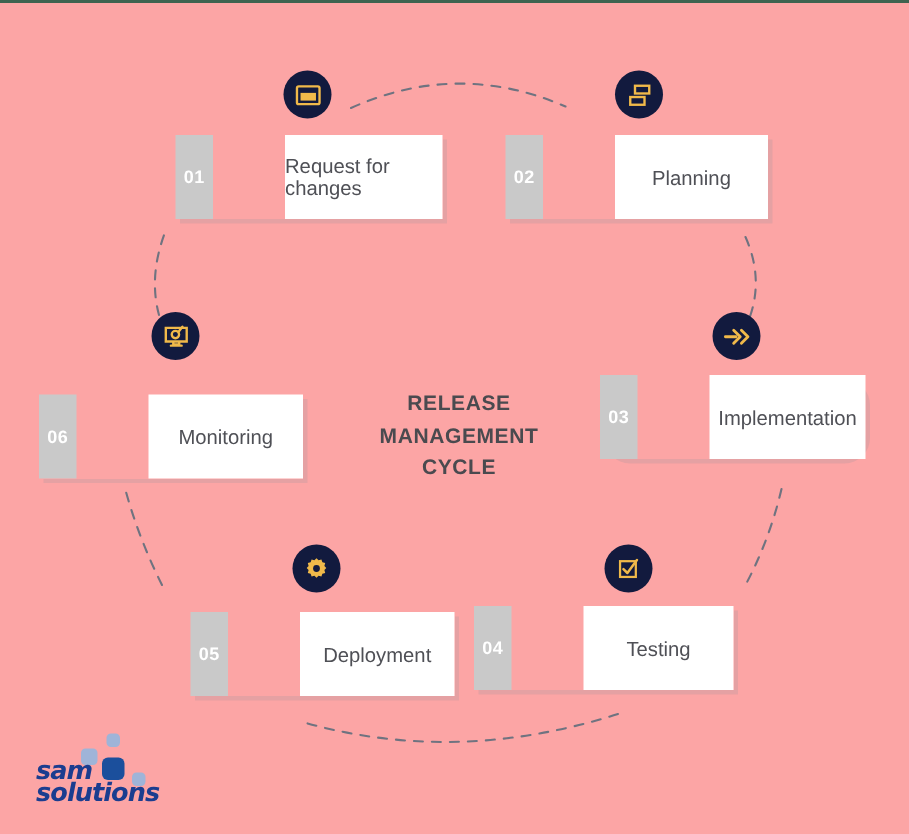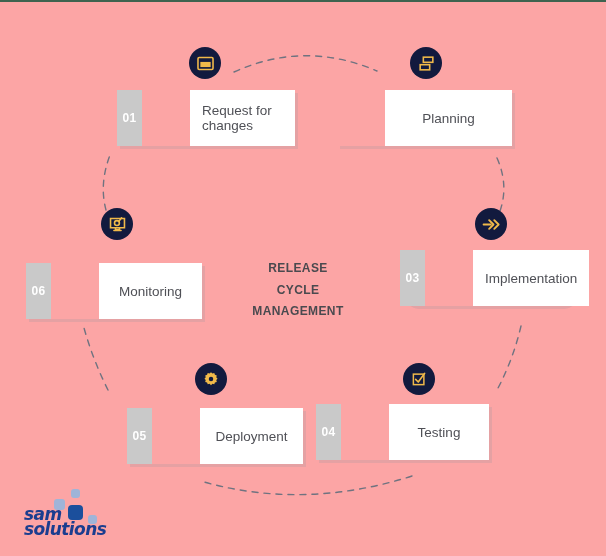--- a/index.html
+++ b/index.html
@@ -36,25 +36,25 @@
     left: 0;
     top: 0;
     width: 606px;
     height: 556px;
     pointer-events: none;
   }
 
   
   .center-title {
     position: absolute;
-    left: 208px;
+    left: 216px;
     top: 258px;
     width: 180px;
     text-align: center;
-    font-size: 12px;
+    font-size: 14px;
     font-weight: bold;
     line-height: 21.5px;
     letter-spacing: 0.4px;
     color: #4a4a4f;
   }
   .center-title span { display: block; }
 
   
   .step {
     position: absolute;
@@ -77,21 +77,21 @@
     display: flex;
     align-items: center;
     justify-content: center;
   }
   .card-body {
     flex: 1 1 auto;
     background: #ffffff;
     display: flex;
     align-items: center;
     justify-content: center;
-    padding: 0 12px;
+    padding: 0 0;
     font-size: 13.5px;
     color: #4f5056;
     margin-left: 48px;
   }
 
   
   .w-card-1 { width: 178px; }
   .w-card-2 { width: 175px; }
   .w-card-3 { width: 177px; border-radius: 17px; }
   .w-card-4 { width: 173px; }
@@ -174,20 +174,21 @@
   </div>
 
   <div class="badge" style="left:410px; top:47px;">
     <svg width="19" height="19" viewBox="0 0 24 24">
       <rect x="8" y="4" width="12" height="6.5" fill="none" stroke="#f0b94a" stroke-width="2"></rect>
       <rect x="4" y="13.5" width="12" height="6.5" fill="none" stroke="#f0b94a" stroke-width="2"></rect>
     </svg>
   </div>
   <div class="step" style="left:337px; top:90px;">
     <div class="card w-card-2">
+      <div class="card-num">02</div>
       <div class="card-body">Planning</div>
     </div>
   </div>
 
   <div class="badge" style="left:475px; top:208px;">
     <svg width="19" height="19" viewBox="0 0 24 24">
       <path d="M2,12 h9" fill="none" stroke="#f0b94a" stroke-width="2.4" stroke-linecap="round"></path>
       <path d="M9,6.5 L14.5,12 L9,17.5" fill="none" stroke="#f0b94a" stroke-width="2.4" stroke-linecap="round" stroke-linejoin="round"></path>
       <path d="M15.5,6.5 L21,12 L15.5,17.5" fill="none" stroke="#f0b94a" stroke-width="2.4" stroke-linecap="round" stroke-linejoin="round"></path>
     </svg>
@@ -236,22 +237,22 @@
   </div>
   <div class="step" style="left:26px; top:263px;">
     <div class="card w-card-6">
       <div class="card-num">06</div>
       <div class="card-body">Monitoring</div>
     </div>
   </div>
 
   <div class="center-title">
     <span>RELEASE</span>
+    <span>MANAGEMENT</span>
     <span>CYCLE</span>
-    <span>MANAGEMENT</span>
   </div>
 
   <div class="logo">
     <div class="logo-sq" style="left:47px; top:0px; width:9px; height:9px;"></div>
     <div class="logo-sq" style="left:30px; top:10px; width:11px; height:11px;"></div>
     <div class="logo-sq big" style="left:44px; top:16px; width:15px; height:15px; border-radius:4px;"></div>
     <div class="logo-sq" style="left:64px; top:26px; width:9px; height:9px;"></div>
     <div class="logo-text">
       <span>sam</span>
       <span>solutions</span>

